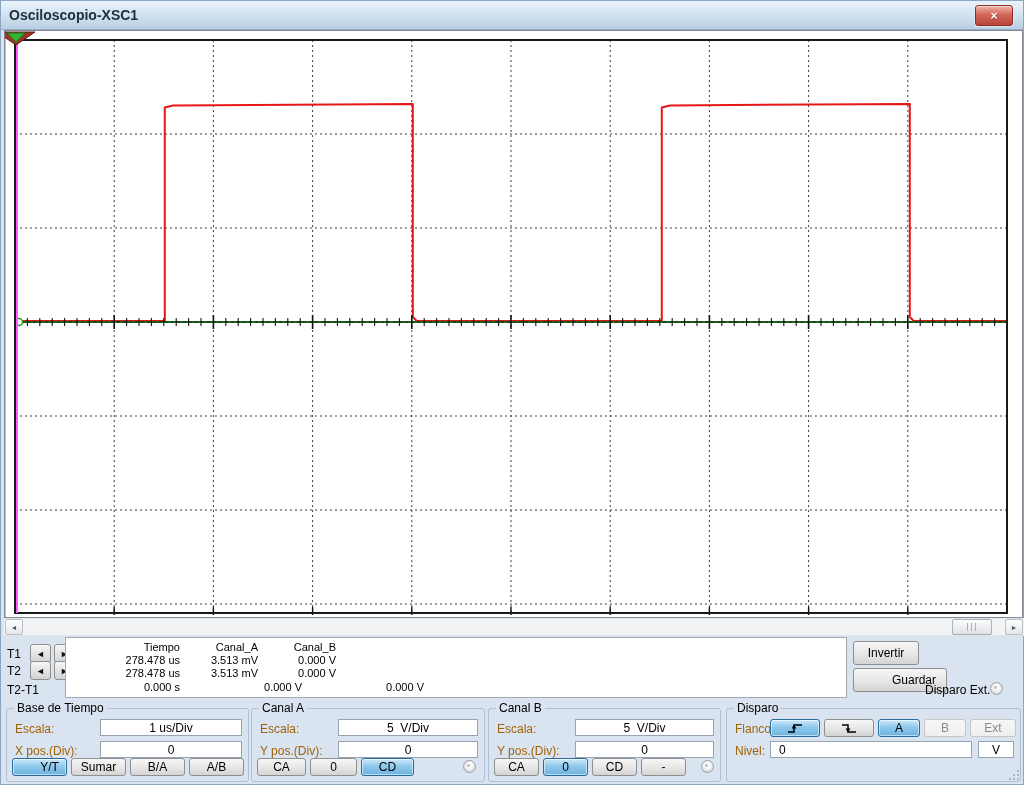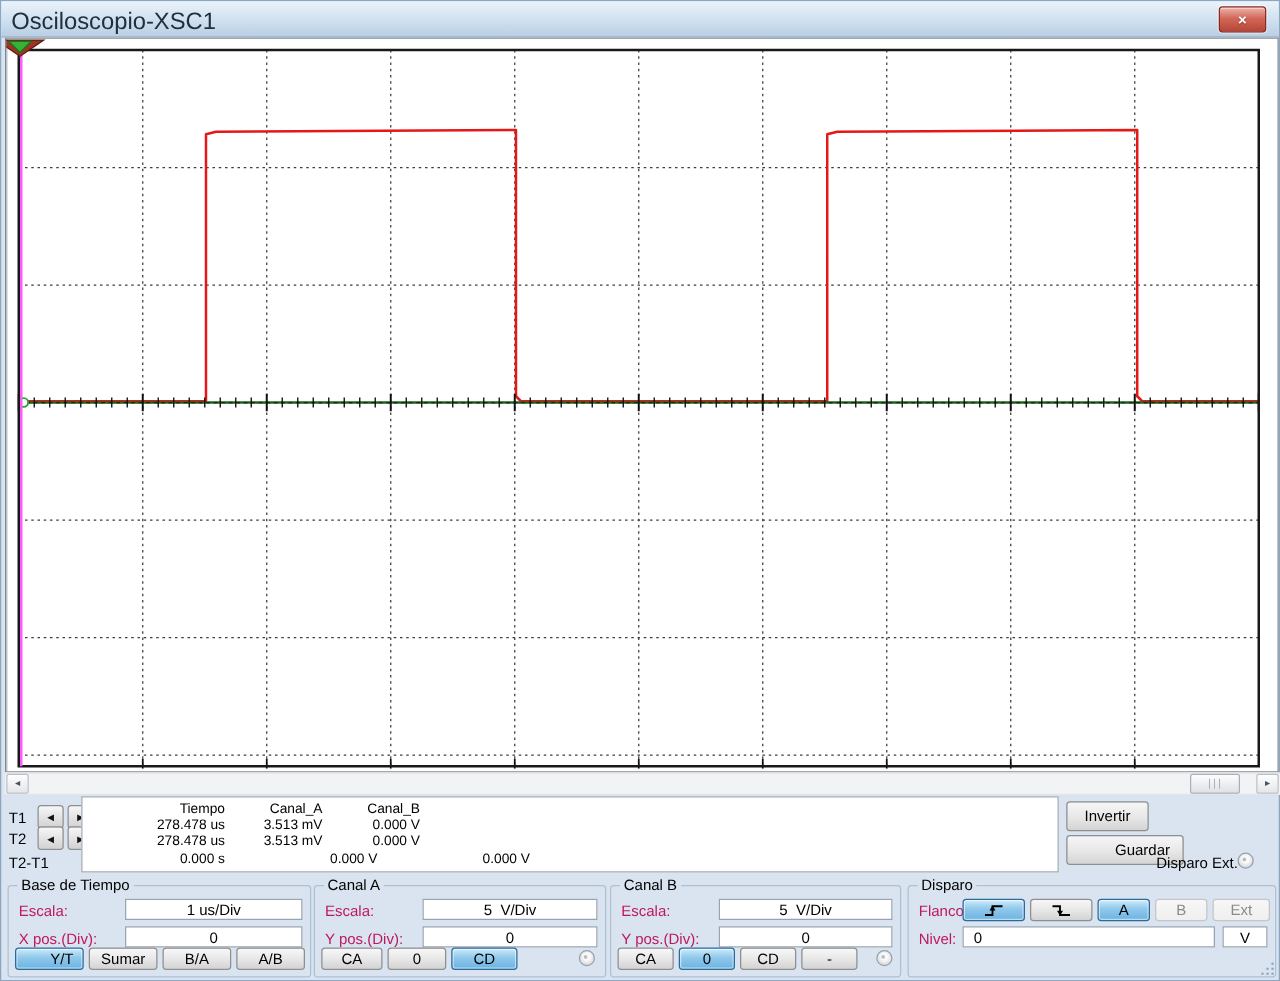--- a/index.html
+++ b/index.html
@@ -11,21 +11,21 @@
   }
   .window{position:absolute;inset:0;border:1px solid #8ba6c1;background:#d9e4f0;}
 
   
   .titlebar{
     position:absolute;left:0;top:0;width:100%;height:28px;
     background:linear-gradient(#eaf3fb,#cfe0ef 55%,#b9cfe4);
     border-bottom:1px solid #97aec3;
   }
   .titlebar .title{
-    position:absolute;left:8px;top:6px;font-size:19px;color:#21303f;
+    position:absolute;left:8px;top:6px;font-size:14px;color:#21303f;font-weight:bold;
   }
   .closebtn{
     position:absolute;right:10px;top:4px;width:36px;height:19px;
     background:linear-gradient(#efb4aa,#d2685a 45%,#b84537);
     border:1px solid #8e2a20;border-radius:3px;
     box-shadow:inset 0 1px 0 rgba(255,255,255,.55), 0 0 0 1px rgba(255,255,255,.45);
     display:flex;align-items:center;justify-content:center;
     color:#fff;font-size:12px;font-weight:bold;cursor:default;
     text-shadow:0 1px 1px rgba(0,0,0,.4);
   }
@@ -95,21 +95,21 @@
   }
   .radio::after{
     content:"";position:absolute;left:3px;top:3px;width:3px;height:3px;border-radius:50%;background:#b9bec4;
   }
   .extradio{position:absolute;left:989px;top:47px;}
 
   
   .controls{position:absolute;left:0;top:699px;width:1024px;height:84px;font-size:12px;}
   .gb{position:absolute;top:8px;height:72px;border:1px solid #afc0d2;border-radius:3px;}
   .gb .legend{position:absolute;top:-8px;left:7px;background:#d9e4f0;padding:0 3px;font-size:12px;color:#000;white-space:nowrap;}
-  .flabel{position:absolute;left:8px;color:#be185d;text-align:right;}
+  .flabel{position:absolute;left:8px;color:#a16207;text-align:right;}
   .tinput{
     position:absolute;height:17px;border:1px solid #98a4b2;background:#fff;
     font-family:"Liberation Sans",sans-serif;font-size:12px;color:#000;padding:0;box-sizing:border-box;
   }
   .tinput.center{text-align:center;}
   .tinput.left{text-align:left;padding-left:8px;}
   .brow{position:absolute;left:5px;bottom:5px;display:flex;gap:4px;}
   .tbtn{
     height:18px;border:1px solid #8e8f8f;border-radius:3px;box-sizing:border-box;
     background:linear-gradient(#f7f7f7,#e6e6e6 55%,#d3d3d3);

